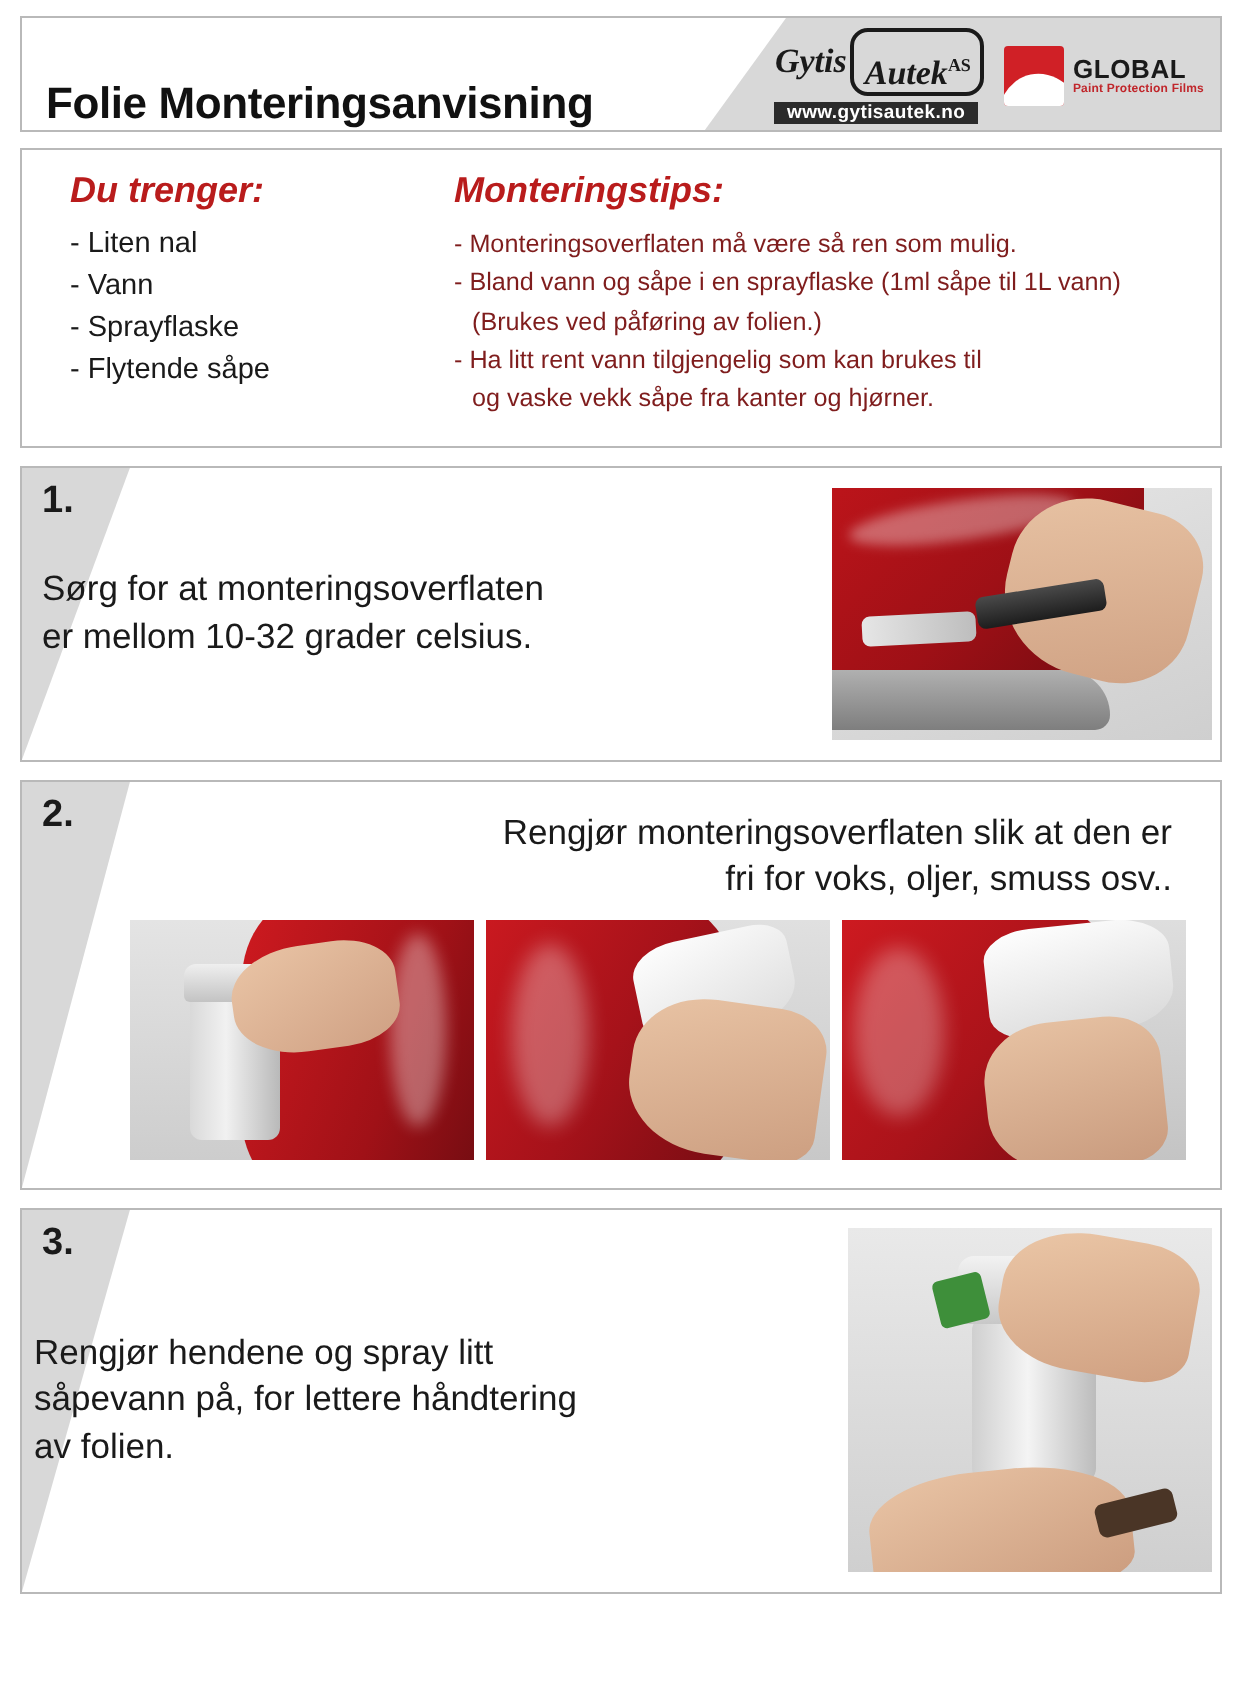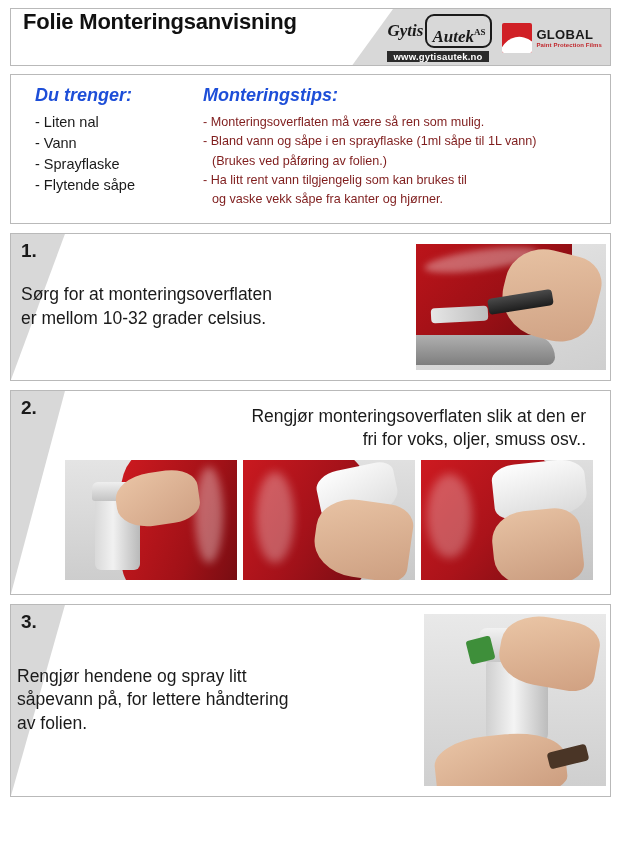--- a/index.html
+++ b/index.html
@@ -28,21 +28,21 @@
     border: 1px solid #b9b9b9;
     background: #ffffff;
     display: flex;
     align-items: stretch;
     overflow: hidden;
   }
   .header-title-wrap {
     position: relative;
     flex: 0 0 auto;
     display: flex;
-    align-items: flex-start;
+    align-items: flex-end;
     padding: 0 10px 0 12px;
     background: #ffffff;
     z-index: 3;
   }
   .header-title {
     font-size: 22px;
     font-weight: bold;
     letter-spacing: -0.2px;
     white-space: nowrap;
     color: #111;
@@ -126,27 +126,27 @@
   
   .info-panel {
     margin-top: 8px;
     border: 1px solid #b9b9b9;
     background: #ffffff;
     display: flex;
     padding: 10px 8px 12px 8px;
     min-height: 135px;
   }
   .info-col-left { flex: 0 0 178px; padding-left: 16px; }
-  .info-col-right { flex: 1 1 auto; padding-left: 6px; }
+  .info-col-right { flex: 1 1 auto; padding-left: 6px; margin-left: 24px; }
   .info-heading {
     font-size: 18px;
     font-weight: bold;
     font-style: italic;
     margin-bottom: 8px;
-    color: #1d4ed8;
+    color: #b91c1c;
   }
   .need-list { list-style: none; margin: 0; padding: 0; }
   .need-list li {
     font-size: 14.5px;
     margin-bottom: 5px;
     color: #1a1a1a;
   }
   .tips-list { list-style: none; margin: 0; padding: 0; }
   .tips-list li {
     font-size: 12.6px;

